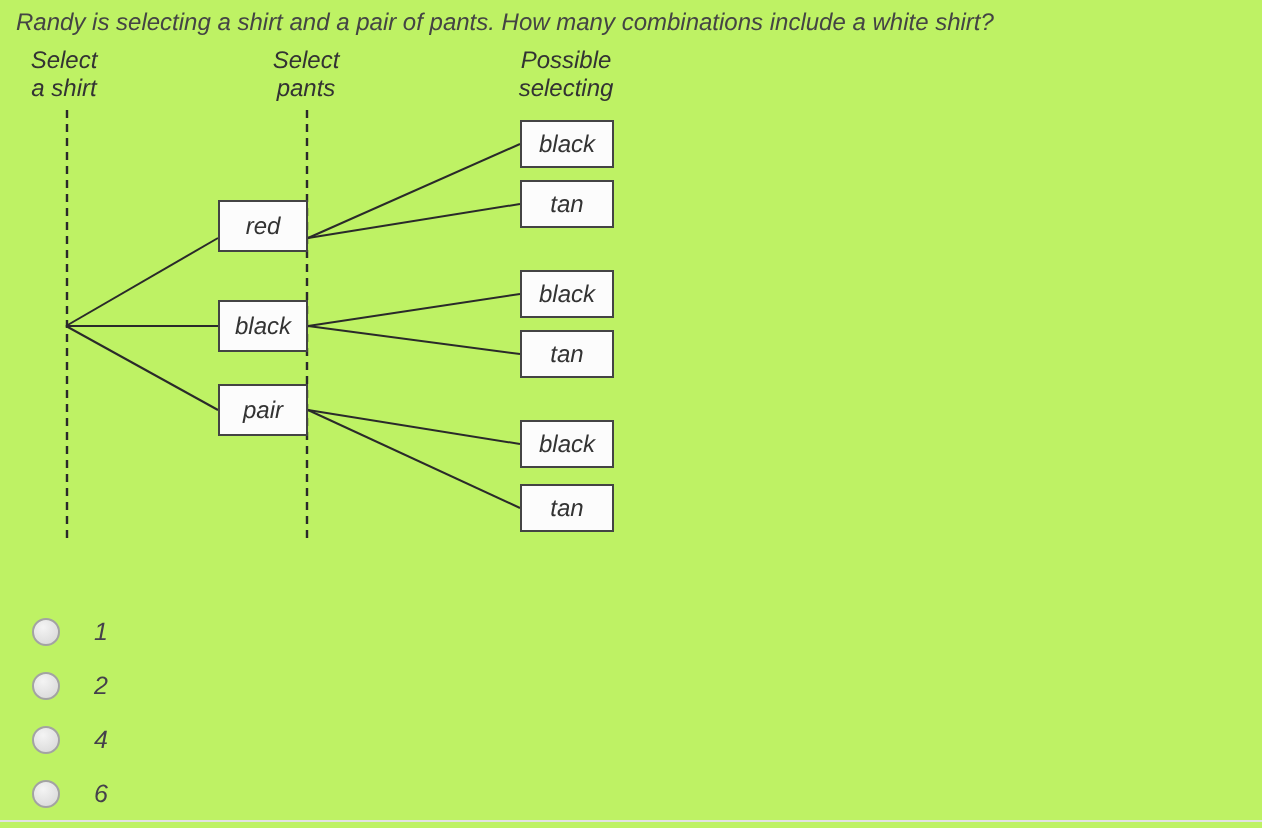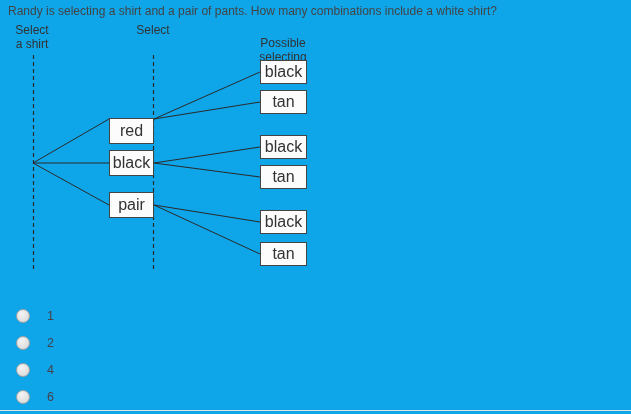--- a/index.html
+++ b/index.html
@@ -4,43 +4,44 @@
 <style>
   * { margin: 0; padding: 0; box-sizing: border-box; }
   html, body {
     font-family: "Liberation Sans", "DejaVu Sans", sans-serif;
     background: #f7f7f7;
   }
   .screen {
     position: relative;
     width: 631px;
     height: 414px;
-    background: #0ea5e9;
+    background: #bef264;
     overflow: hidden;
+    font-style: italic;
   }
   .question-title {
     position: absolute;
     left: 8px;
     top: 4px;
     font-size: 12px;
     line-height: 15px;
     color: #444;
   }
   .col-header {
     position: absolute;
     top: 23px;
     width: 80px;
     text-align: center;
     font-size: 12px;
     line-height: 14px;
     color: #333;
   }
   .col-header.c1 { left: -8px; }
   .col-header.c2 { left: 113px; }
-  .col-header.c3 { left: 243px; margin-top: 13px; }
+  .col-header.c3 { left: 243px; }
   .tree-svg {
     position: absolute;
     left: 0;
     top: 0;
     width: 631px;
     height: 290px;
   }
   .tree-svg line {
     stroke: #2a2a2a;
     stroke-width: 1;
@@ -49,21 +50,21 @@
     stroke-dasharray: 4 3;
     stroke-width: 1.2;
   }
   .node {
     position: absolute;
     background: #fcfcfc;
     border: 1px solid #444;
     display: flex;
     align-items: center;
     justify-content: center;
-    font-size: 16px;
+    font-size: 12px;
     color: #333;
   }
   .node.shirt { left: 109px; width: 45px; height: 26px; }
   .node.outcome { left: 260px; width: 47px; height: 24px; }
   .options {
     position: absolute;
     left: 16px;
     top: 307px;
   }
   .option-row {
@@ -100,20 +101,21 @@
 <div class="screen">
 
   <div class="question-title">Randy is selecting a shirt and a pair of pants. How many combinations include a white shirt?</div>
 
   <div class="col-header c1">
     <div>Select</div>
     <div>a shirt</div>
   </div>
   <div class="col-header c2">
     <div>Select</div>
+    <div>pants</div>
   </div>
   <div class="col-header c3">
     <div>Possible</div>
     <div>selecting</div>
   </div>
 
   <svg class="tree-svg" viewBox="0 0 631 290" xmlns="http://www.w3.org/2000/svg">
     <line class="dashed" x1="33.5" y1="55" x2="33.5" y2="270"></line>
     <line class="dashed" x1="153.5" y1="55" x2="153.5" y2="270"></line>
 
@@ -122,21 +124,21 @@
     <line x1="33" y1="163" x2="109" y2="205"></line>
 
     <line x1="154" y1="119" x2="260" y2="72"></line>
     <line x1="154" y1="119" x2="260" y2="102"></line>
     <line x1="154" y1="163" x2="260" y2="147"></line>
     <line x1="154" y1="163" x2="260" y2="177"></line>
     <line x1="154" y1="205" x2="260" y2="222"></line>
     <line x1="154" y1="205" x2="260" y2="254"></line>
   </svg>
 
-  <div class="node shirt" style="top:118px">red</div>
+  <div class="node shirt" style="top:100px">red</div>
   <div class="node shirt" style="top:150px">black</div>
   <div class="node shirt" style="top:192px">pair</div>
 
   <div class="node outcome" style="top:60px">black</div>
   <div class="node outcome" style="top:90px">tan</div>
   <div class="node outcome" style="top:135px">black</div>
   <div class="node outcome" style="top:165px">tan</div>
   <div class="node outcome" style="top:210px">black</div>
   <div class="node outcome" style="top:242px">tan</div>
 

